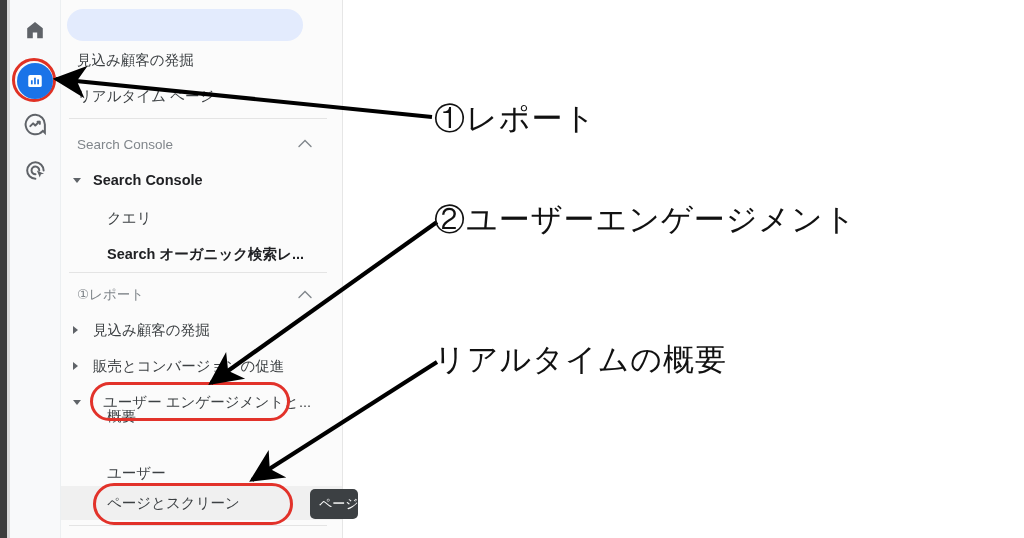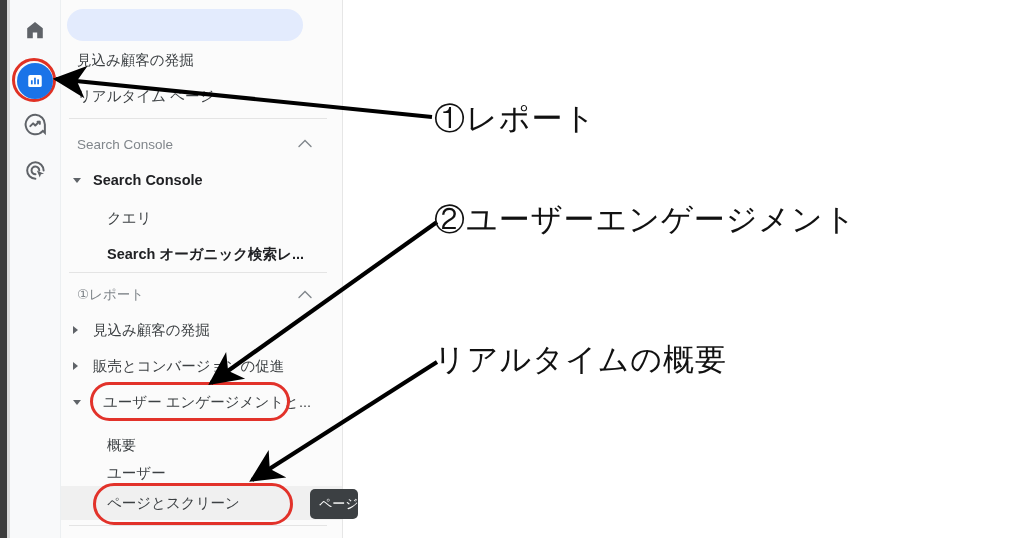--- a/index.html
+++ b/index.html
@@ -295,21 +295,21 @@
     <div class="nav-item" style="top:349px;">
       <span class="tri tri-right" style="left:12px;top:13px;"></span>
       <span class="label" style="position:absolute;left:32px;">販売とコンバージョンの促進</span>
     </div>
 
     <div class="nav-item" style="top:385px;">
       <span class="tri tri-down" style="left:12px;top:15px;"></span>
       <span class="label" style="position:absolute;left:42px;">ユーザー エンゲージメントと...</span>
     </div>
 
-    <div class="nav-item" style="top:428px;">
+    <div class="nav-item" style="top:399px;">
       <span class="label" style="position:absolute;left:46px;">概要</span>
     </div>
 
     <div class="nav-item" style="top:456px;">
       <span class="label" style="position:absolute;left:46px;">ユーザー</span>
     </div>
 
     <div class="nav-item current-bg" style="top:486px;height:34px;">
       <span class="label" style="position:absolute;left:46px;">ページとスクリーン</span>
     </div>

